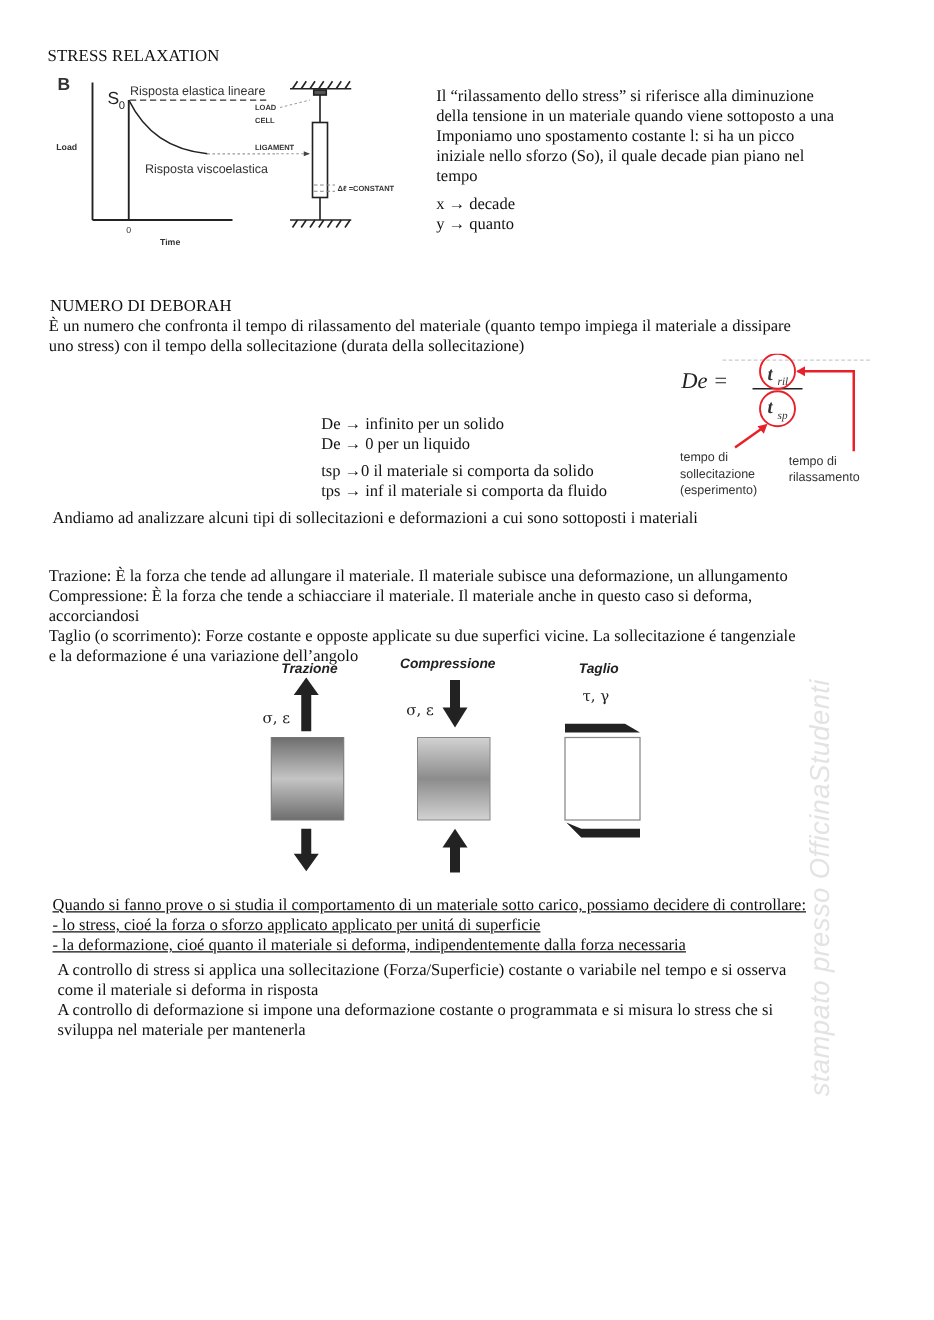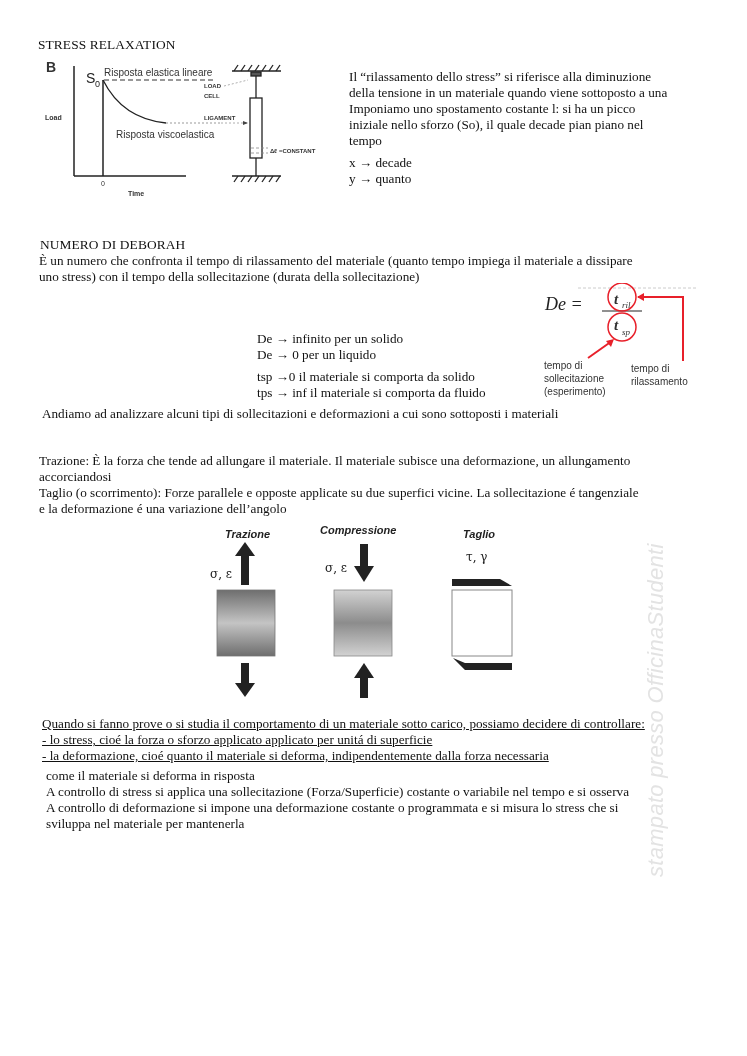--- a/index.html
+++ b/index.html
@@ -137,22 +137,23 @@
     <text x="6" y="112" class="sans" font-size="10" fill="#333">(esperimento)</text>
     <text x="93" y="89" class="sans" font-size="10" fill="#333">tempo di</text>
     <text x="93" y="102" class="sans" font-size="10" fill="#333">rilassamento</text>
   </svg>
 </div>
 
 <div class="abs line" style="left:42px; top:406px;">Andiamo ad analizzare alcuni tipi di sollecitazioni e deformazioni  a cui sono sottoposti i materiali</div>
 
 <div class="abs" style="left:39px; top:453px;">
   <div class="line">Trazione: È la forza che tende ad allungare il materiale. Il  materiale subisce una deformazione, un allungamento</div>
+  <div class="line">Compressione: È la forza che tende a schiacciare il materiale. Il materiale anche in questo caso si deforma,</div>
   <div class="line">accorciandosi</div>
-  <div class="line">Taglio (o scorrimento): Forze parallele e opposte applicate su due superfici vicine. La sollecitazione é tangenziale</div>
+  <div class="line">Taglio (o scorrimento): Forze costante e opposte applicate su due superfici vicine. La sollecitazione é tangenziale</div>
   <div class="line">e la deformazione é una variazione dell’angolo</div>
 </div>
 
 <div class="abs" id="fig3">
   <svg viewBox="0 0 330 180" xmlns="http://www.w3.org/2000/svg">
     <defs>
       <linearGradient id="g1" x1="0" y1="0" x2="0" y2="1">
         <stop offset="0" stop-color="#6e6e6e"></stop>
           <stop offset="0.5" stop-color="#c4c4c4"></stop>
           <stop offset="1" stop-color="#6e6e6e"></stop>
@@ -200,19 +201,19 @@
   </svg>
 </div>
 
 <div class="abs" style="left:42px; top:716px;text-decoration:underline;">
   <div class="line">Quando si fanno prove o si studia il comportamento di un materiale sotto carico, possiamo decidere di controllare:</div>
   <div class="line">- lo stress, cioé la forza o sforzo applicato applicato per unitá di superficie</div>
   <div class="line">- la deformazione, cioé quanto il materiale si deforma, indipendentemente dalla forza necessaria</div>
 </div>
 
 <div class="abs" style="left:46px; top:768px;">
+  <div class="line">A controllo di stress si applica una sollecitazione (Forza/Superficie) costante o variabile nel tempo e si osserva</div>
   <div class="line">come il materiale si deforma in risposta</div>
-  <div class="line">A controllo di stress si applica una sollecitazione (Forza/Superficie) costante o variabile nel tempo e si osserva</div>
   <div class="line">A controllo di deformazione si impone una deformazione costante o programmata e si misura lo stress che si</div>
   <div class="line">sviluppa nel materiale per mantenerla</div>
 </div>
 
 <div class="abs" id="watermark">stampato presso OfficinaStudenti</div>
 
 </body></html>

